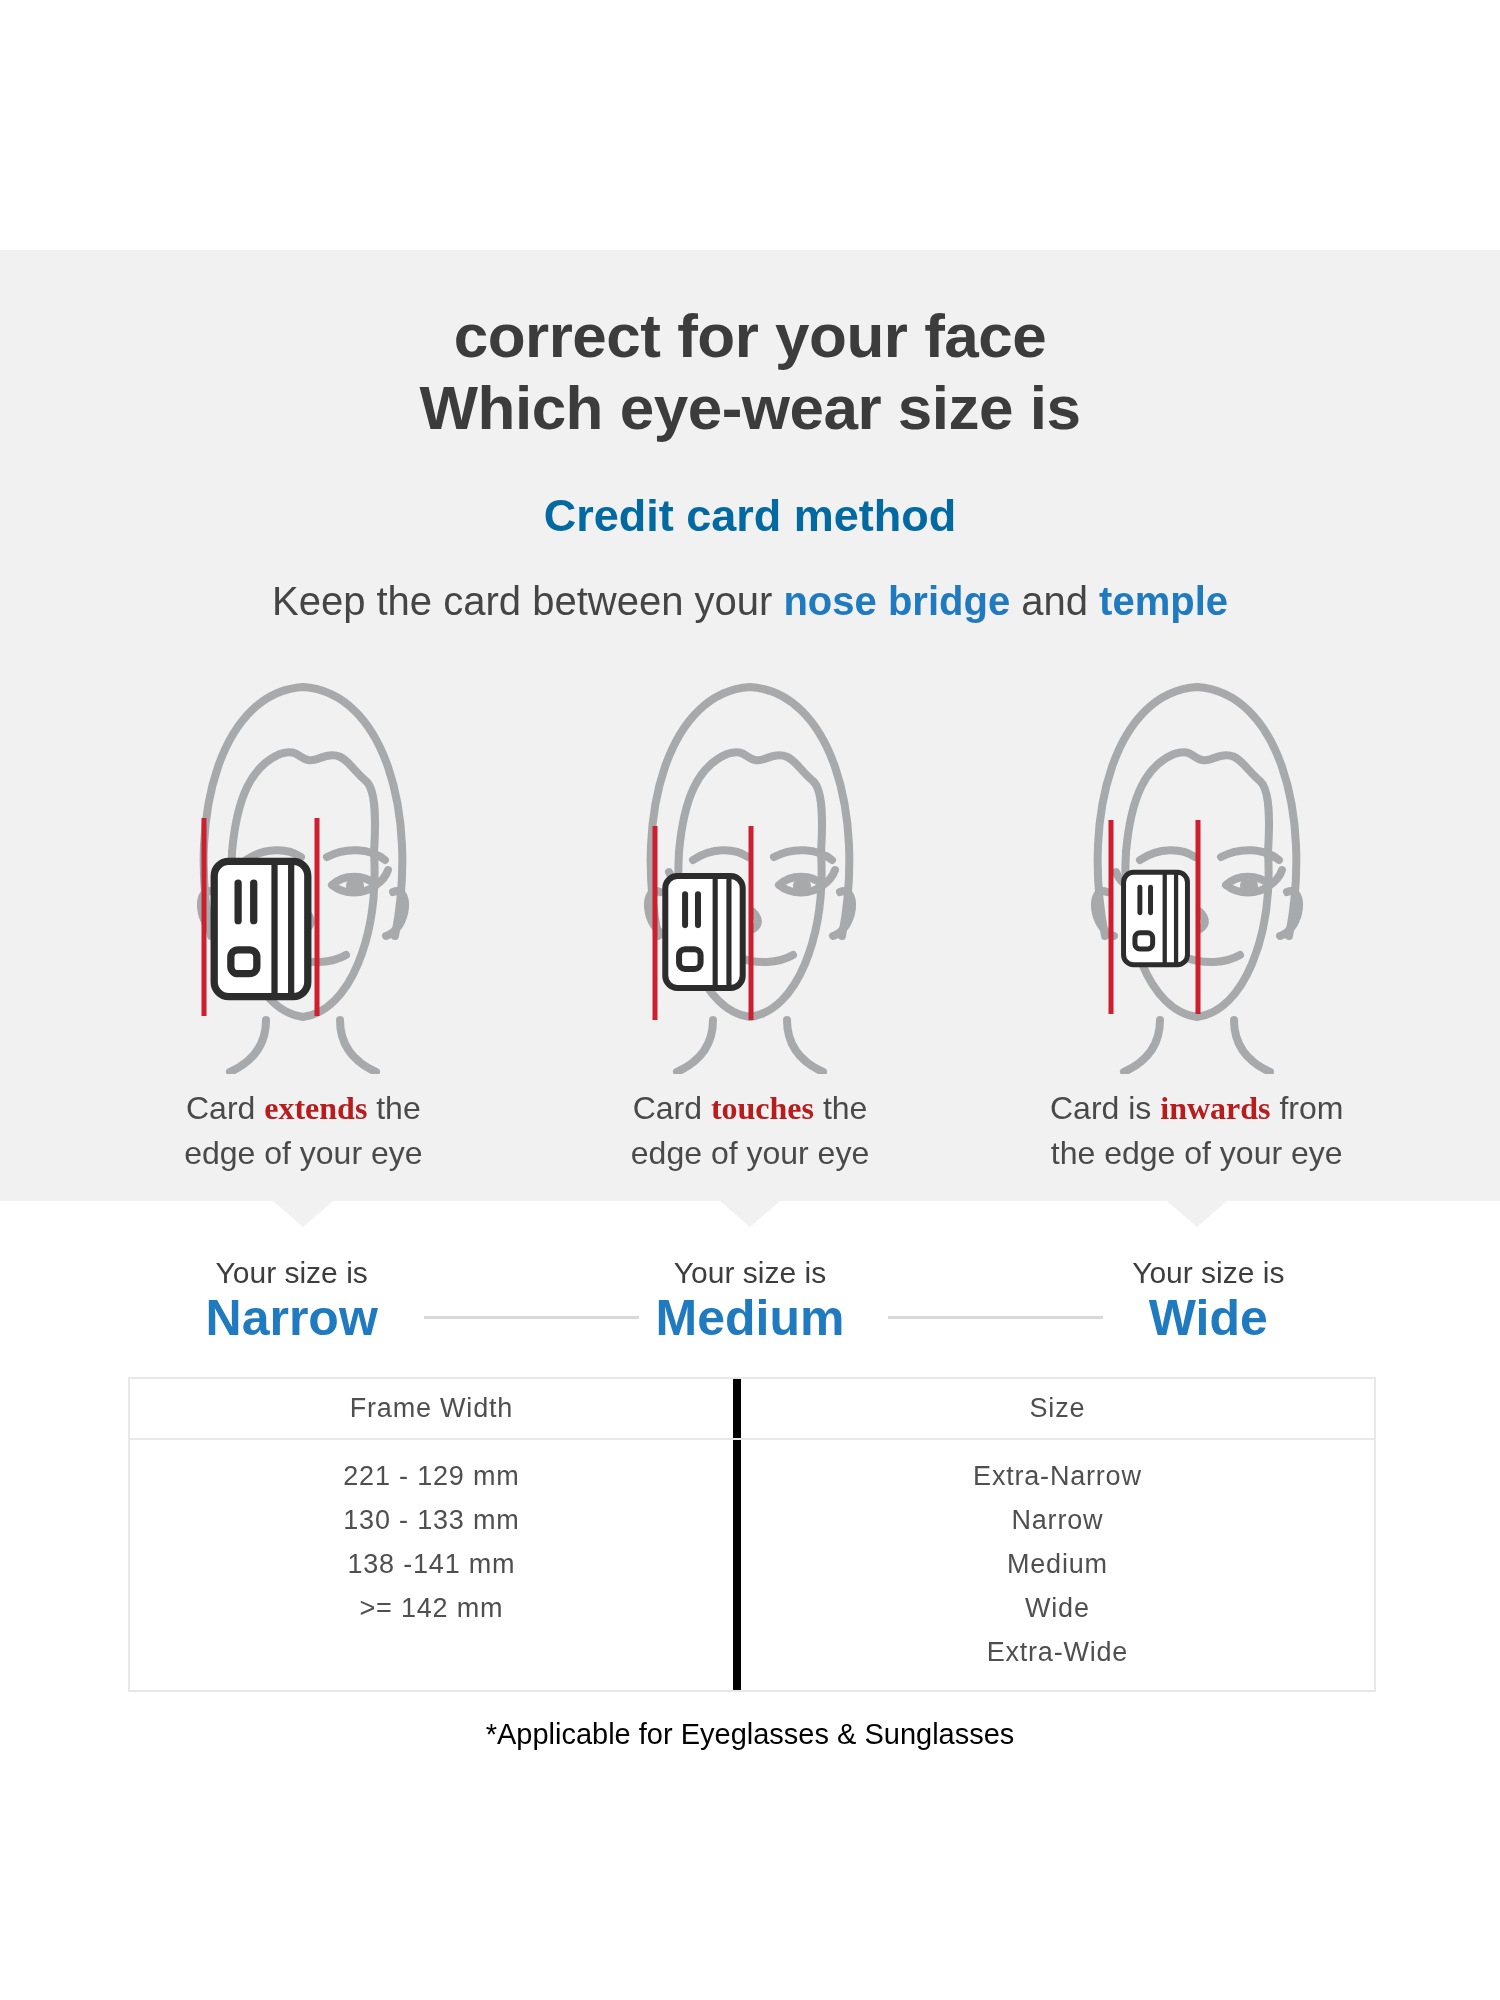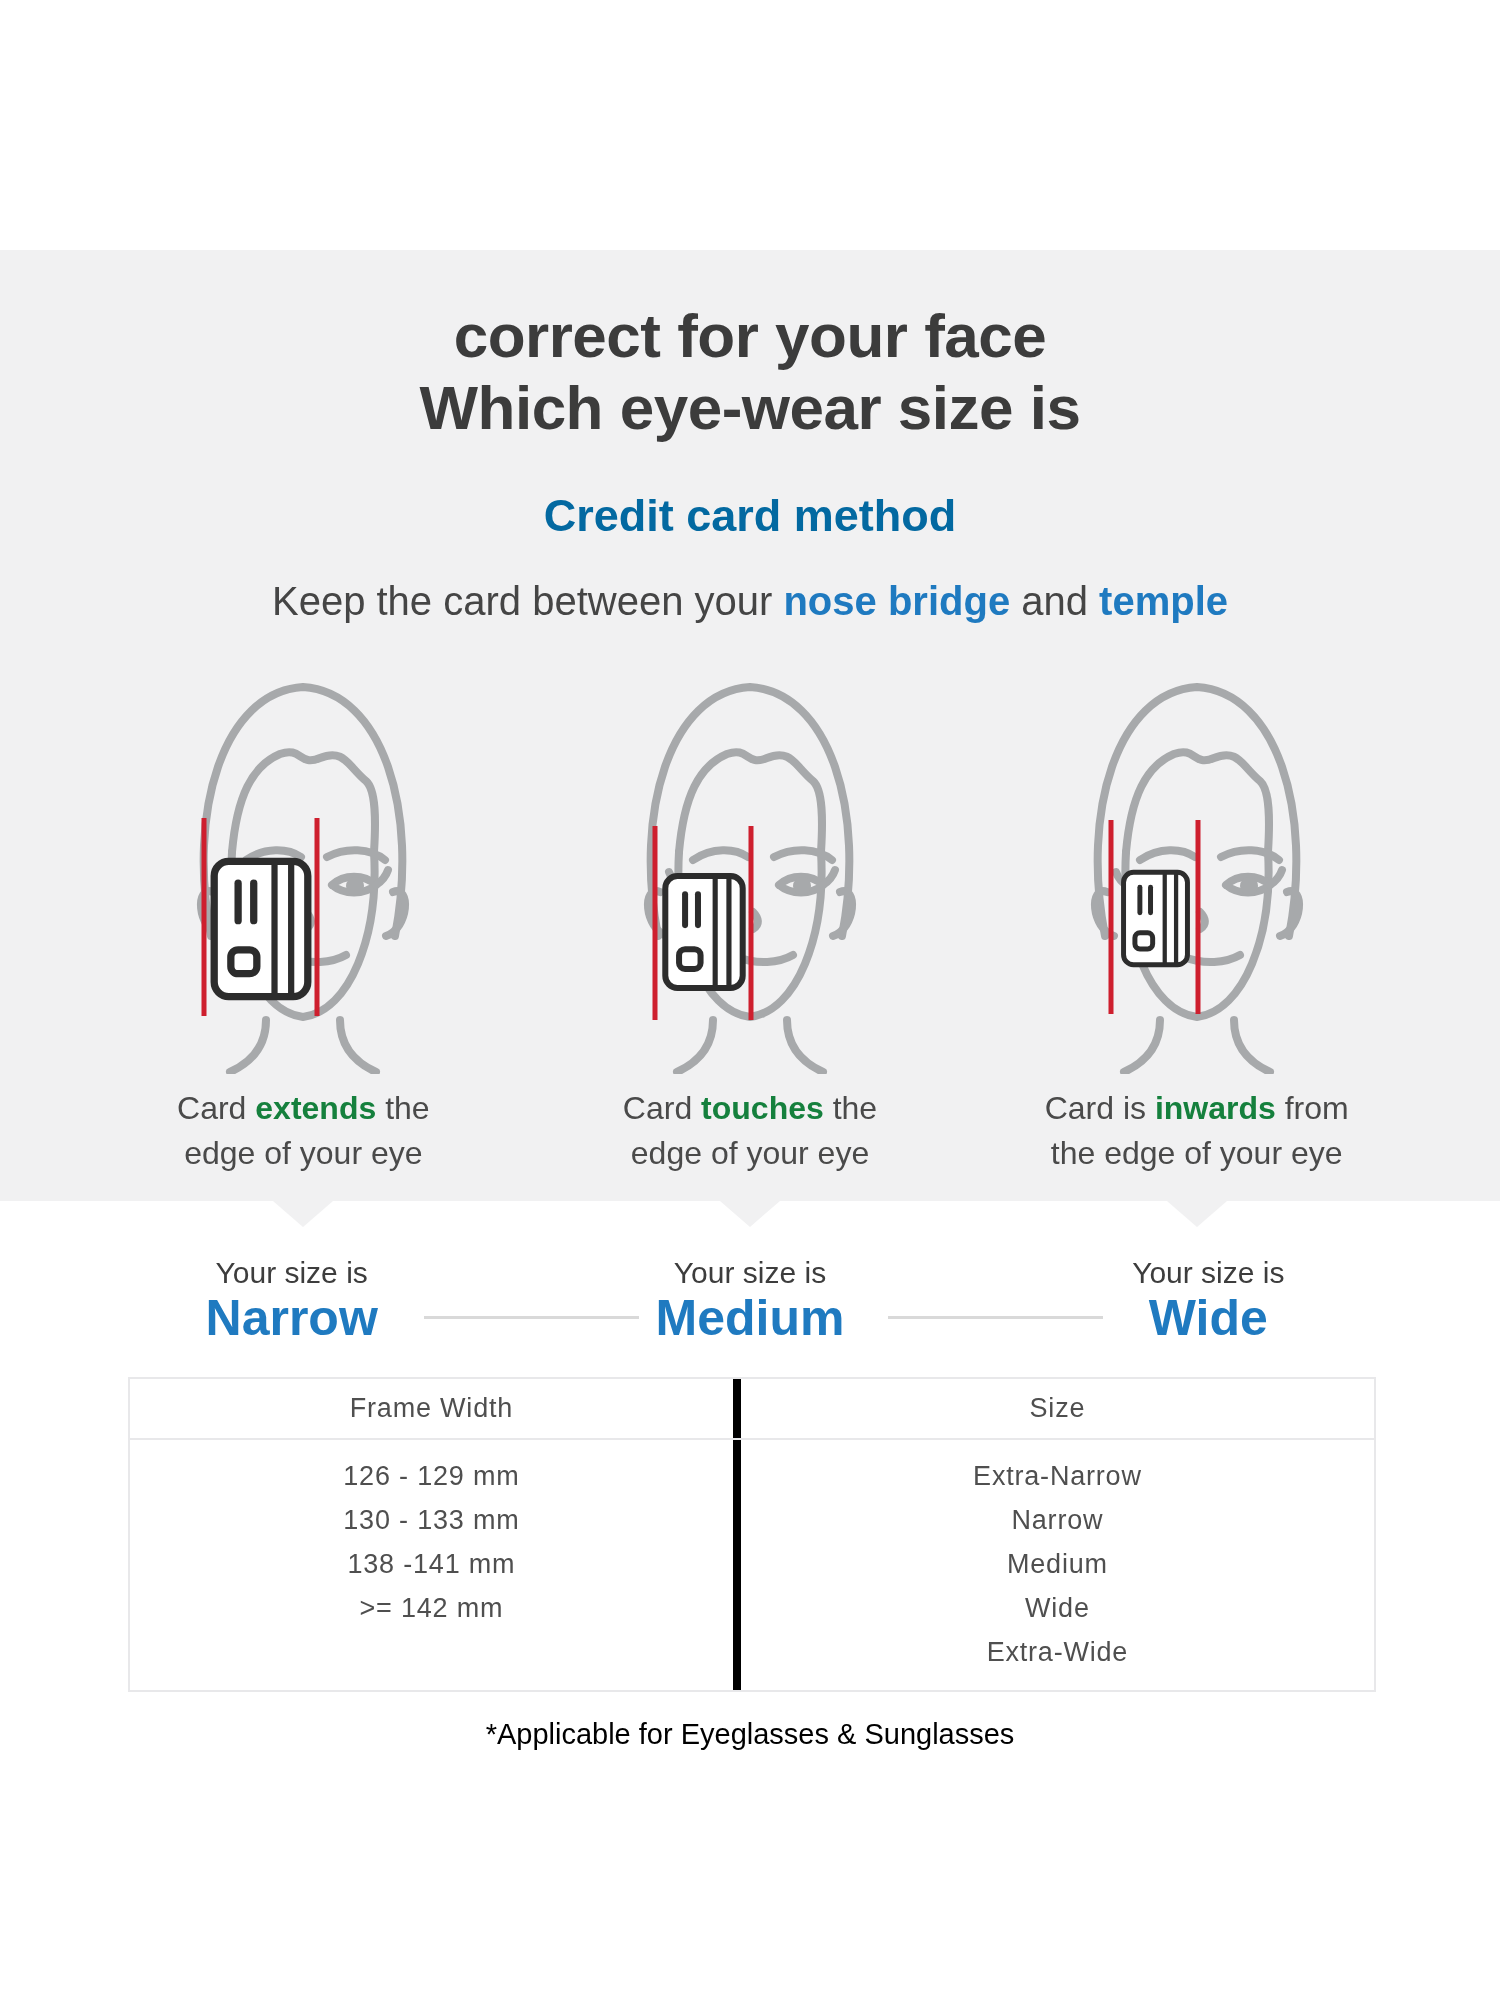--- a/index.html
+++ b/index.html
@@ -31,21 +31,21 @@
   }
   .instruction .hl{color:#1f7ac0;font-weight:bold;}
   .cols{display:flex;padding:0 80px;}
   .col{flex:1;display:flex;flex-direction:column;align-items:center;}
   .faces-row{margin-top:28px;height:420px;}
   .face-svg{width:300px;height:420px;display:block;}
   .captions-row{margin-top:12px;}
   .caption{
     text-align:center;font-size:32px;line-height:45px;color:#4a4a4a;margin:0;
   }
-  .caption b{color:#15803d;}
+  .caption b{color:#b91c1c;font-family:Liberation Serif, serif;}
   
   .tails{height:26px;background:#ffffff;}
   .tail-wrap{flex:1;display:flex;justify-content:center;}
   .tail{
     width:0;height:0;
     border-left:30px solid transparent;
     border-right:30px solid transparent;
     border-top:26px solid #f1f1f2;
   }
   
@@ -210,21 +210,21 @@
     <div class="size-value">Wide</div>
   </div>
   <div class="connector c1"></div>
   <div class="connector c2"></div>
 </div>
 
 <div class="size-table">
   <div class="tcol tcol-left">
     <div class="th">Frame Width</div>
     <div class="tbody-pad"></div>
-    <div class="trow">126 - 129 mm</div>
+    <div class="trow">221 - 129 mm</div>
     <div class="trow">130 - 133 mm</div>
     <div class="trow">138 -141 mm</div>
     <div class="trow">&gt;= 142 mm</div>
   </div>
   <div class="tcol tcol-right">
     <div class="th">Size</div>
     <div class="tbody-pad"></div>
     <div class="trow">Extra-Narrow</div>
     <div class="trow">Narrow</div>
     <div class="trow">Medium</div>

